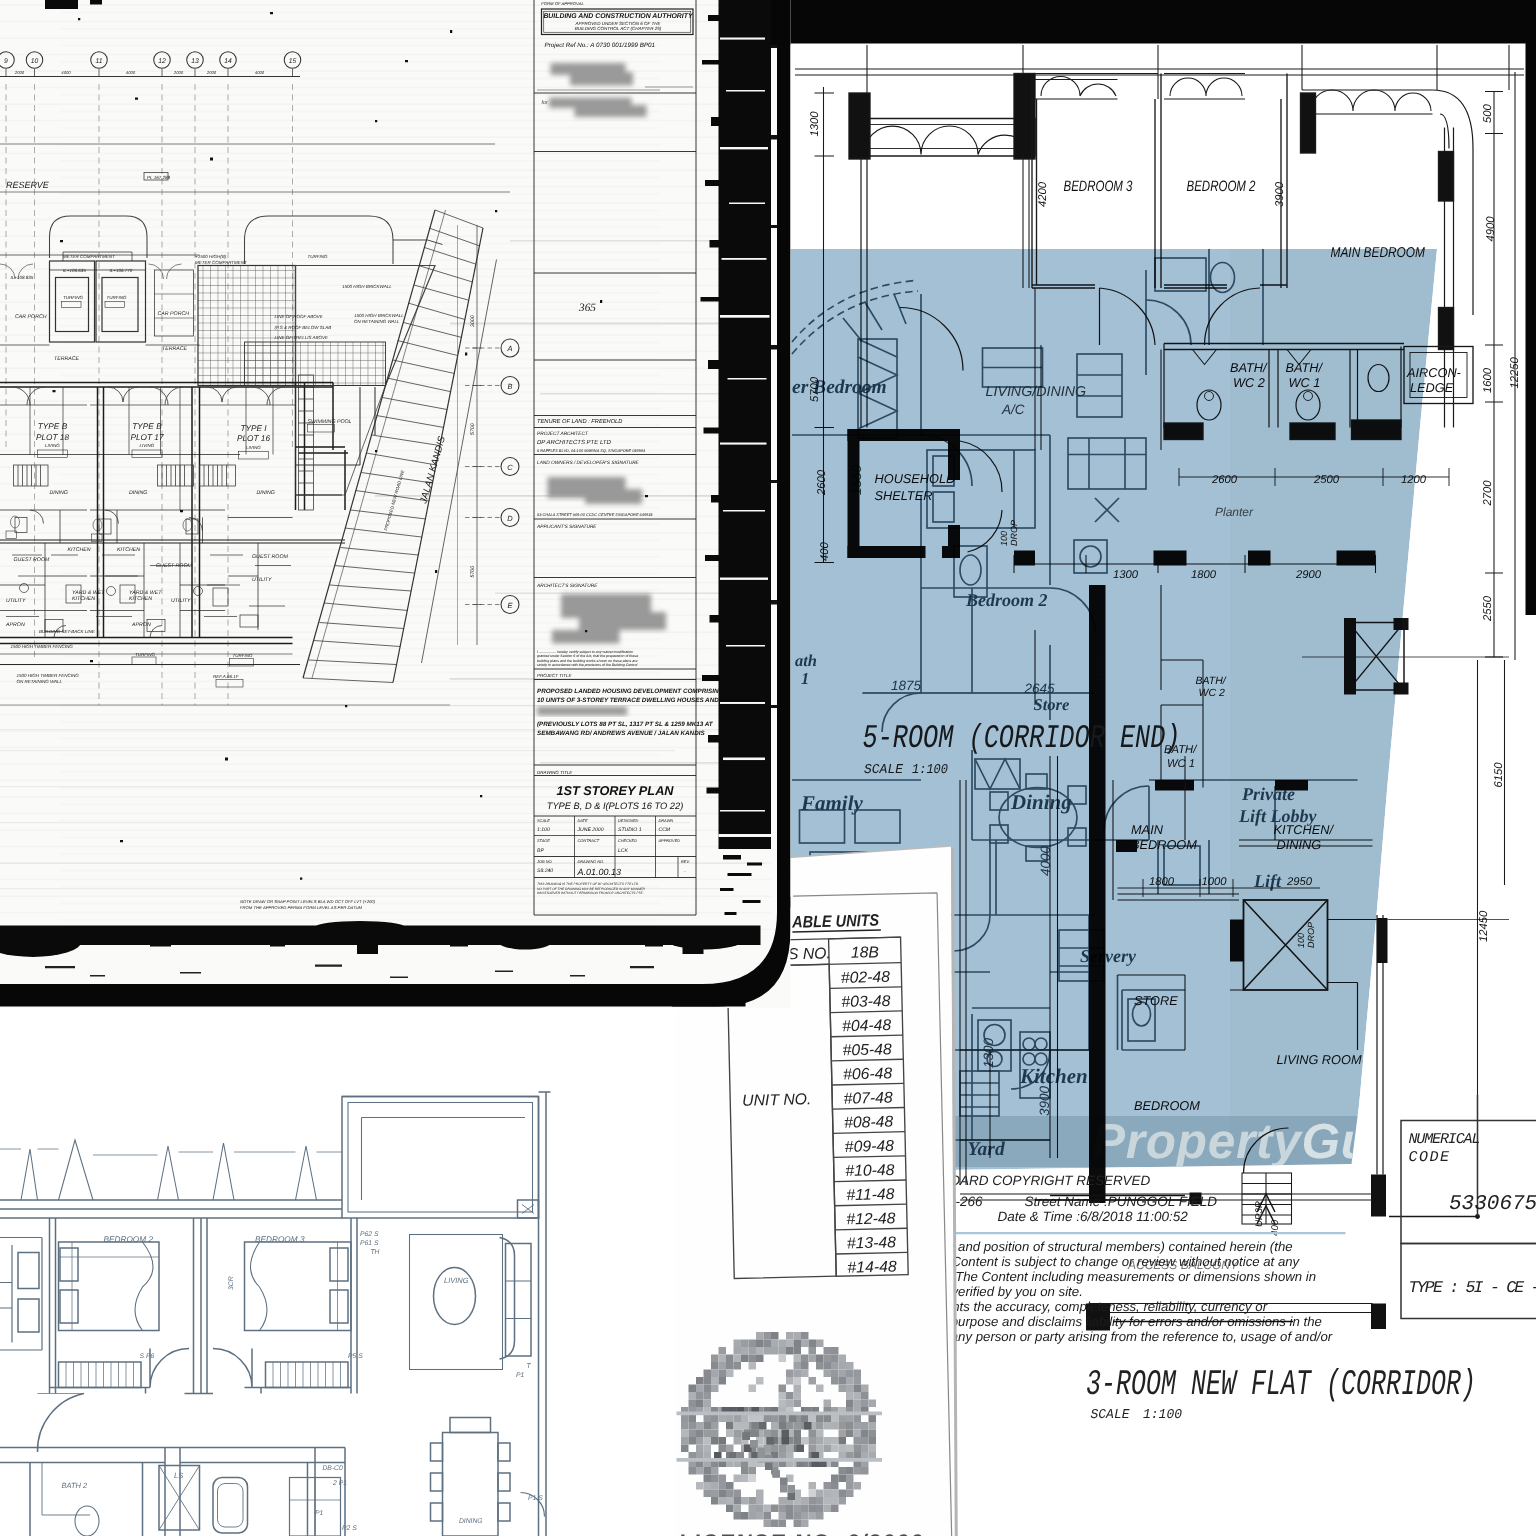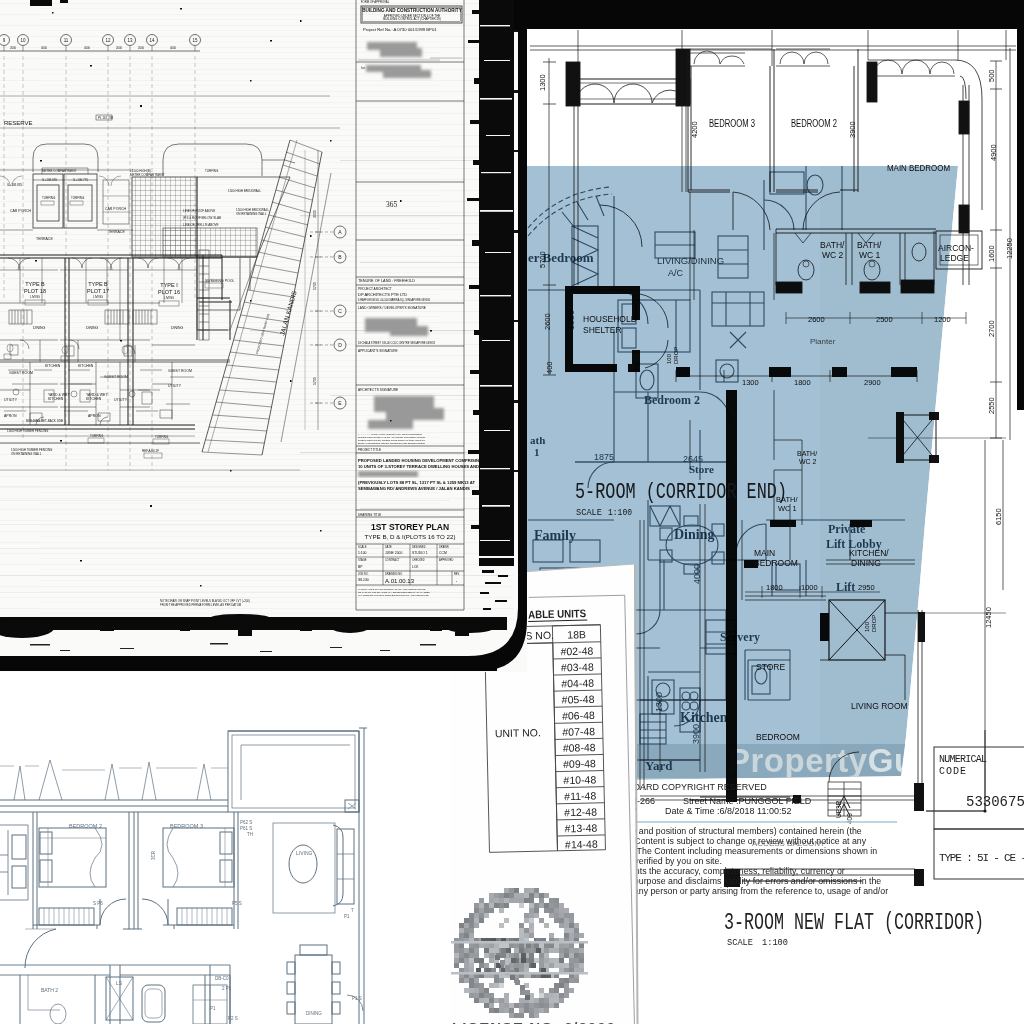--- a/index.html
+++ b/index.html
@@ -1,16 +1,16 @@
 <!DOCTYPE html>
 <html><head>
 <meta charset="utf-8">
 <style>
 html,body{margin:0;padding:0;background:#fff;}
-#c{position:relative;width:1024px;height:1024px;overflow:hidden;background:#ffffff;font-family:"Liberation Sans",sans-serif;}
+#c{position:relative;width:1024px;height:1024px;overflow:hidden;background:#ffffff;font-family:"Liberation Sans",sans-serif;font-style:italic;}
 #c svg{position:absolute;left:0;top:0;}
 .cad{font-family:"Liberation Mono",monospace;}
 </style>
 </head>
 <body>
 <div id="c">
 
 <svg id="bw" width="1024" height="1024" viewBox="0 0 1024 1024">
 <g stroke="#1a1a1a" stroke-width="0.9" fill="none">
 

